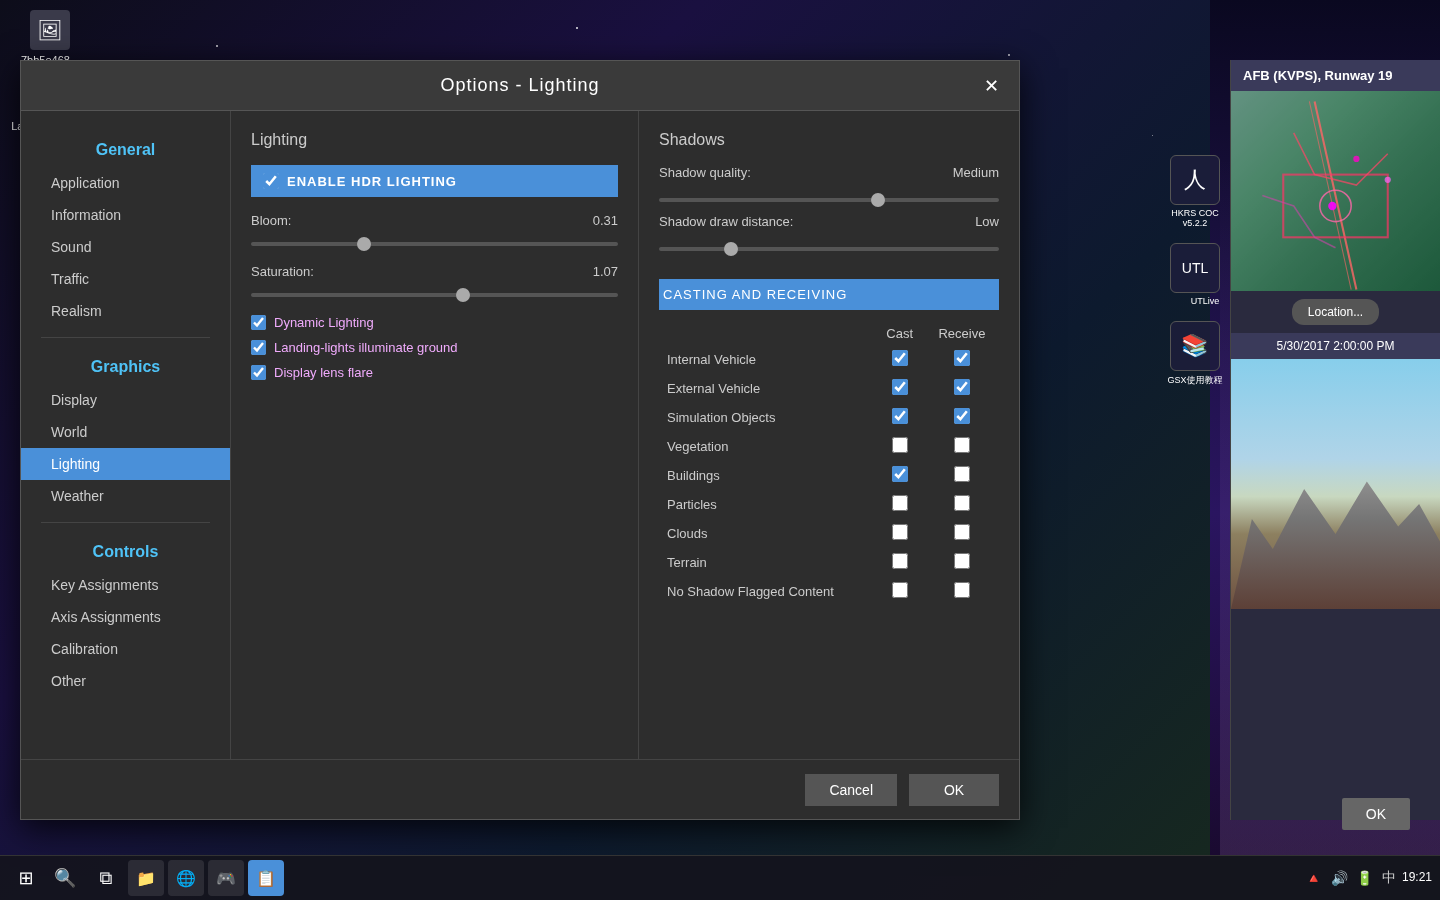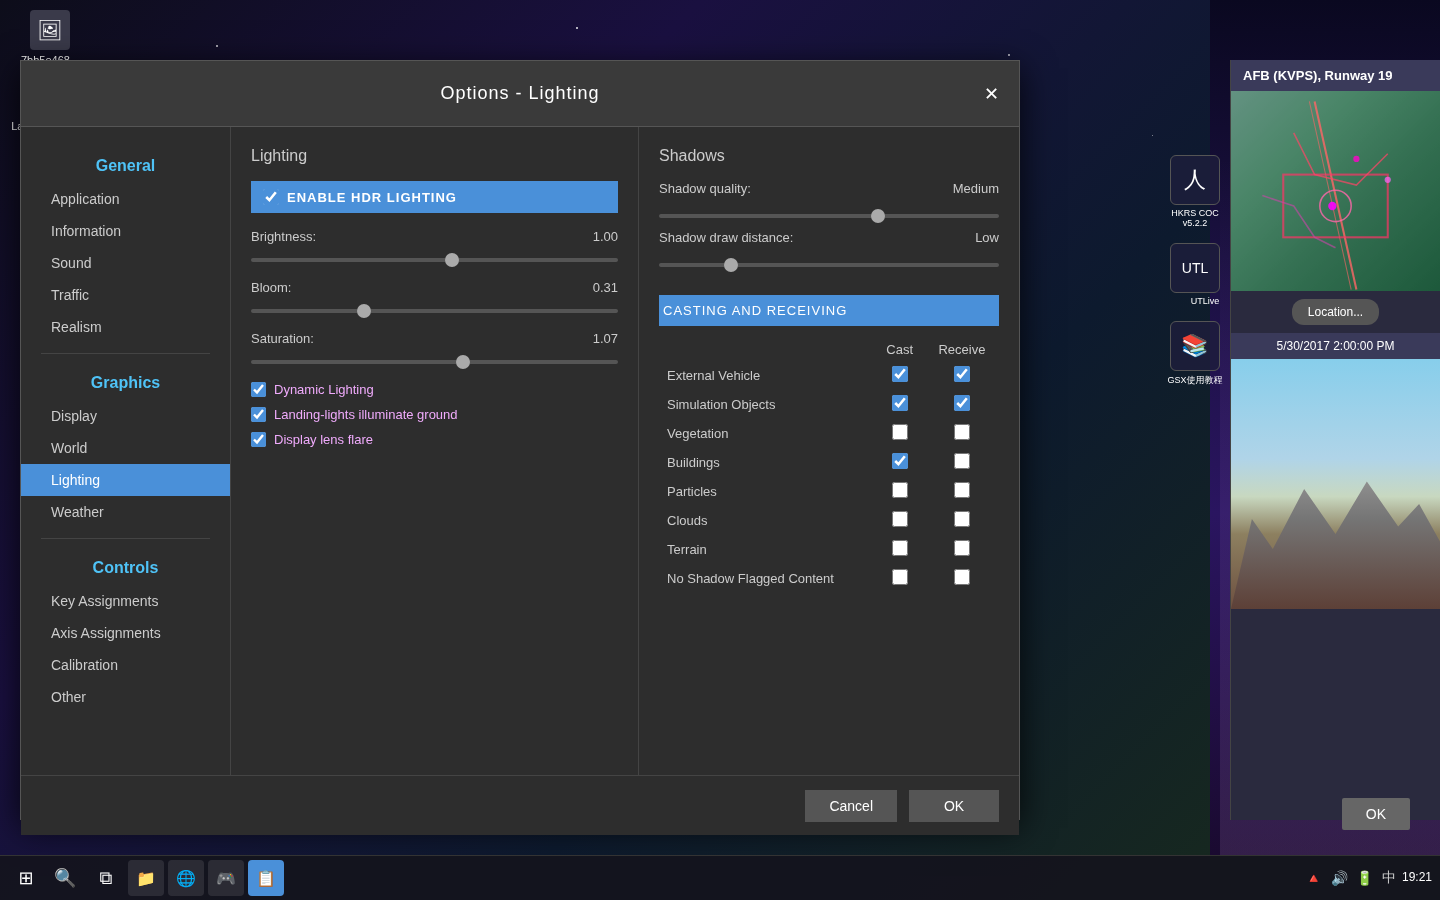--- a/index.html
+++ b/index.html
@@ -128,21 +128,21 @@
       left: 20px;
       width: 1000px;
       height: 760px;
       background: #2d2d2d;
       border: 1px solid #555;
       box-shadow: 0 8px 32px rgba(0,0,0,0.8);
     }
 
     .dialog-title-bar {
       background: #3a3a3a;
-      height: 66px;
+      height: 50px;
       display: flex;
       align-items: center;
       justify-content: center;
       position: relative;
       border-bottom: 1px solid #555;
     }
     .dialog-title {
       color: white;
       font-size: 18px;
       font-weight: 400;
@@ -594,27 +594,20 @@
     </div>
 
     <div class="lighting-panel">
       <div class="panel-section-title">Lighting</div>
 
       <div class="hdr-checkbox-row">
         <input type="checkbox" id="hdr" checked="" style="">
         <label for="hdr">ENABLE HDR LIGHTING</label>
       </div>
 
-      <div class="slider-row">
-        <div class="slider-row-header">
-          <span class="slider-label">Brightness:</span>
-          <span class="slider-value">1.00</span>
-        </div>
-        <input type="range" min="0" max="100" value="55" style="">
-      </div>
 
       <div class="slider-row">
         <div class="slider-row-header">
           <span class="slider-label">Bloom:</span>
           <span class="slider-value">0.31</span>
         </div>
         <input type="range" min="0" max="100" value="30" style="">
       </div>
 
       <div class="slider-row">
@@ -665,20 +658,25 @@
       
       <table class="shadow-table">
         <thead>
           <tr>
             <th></th>
             <th>Cast</th>
             <th>Receive</th>
           </tr>
         </thead>
         <tbody>
+          <tr>
+            <td>Internal Vehicle</td>
+            <td><input type="checkbox" checked="" style=""></td>
+            <td><input type="checkbox" checked="" style=""></td>
+          </tr>
           <tr>
             <td>External Vehicle</td>
             <td><input type="checkbox" checked="" style=""></td>
             <td><input type="checkbox" checked="" style=""></td>
           </tr>
           <tr>
             <td>Simulation Objects</td>
             <td><input type="checkbox" checked="" style=""></td>
             <td><input type="checkbox" checked="" style=""></td>
           </tr>

